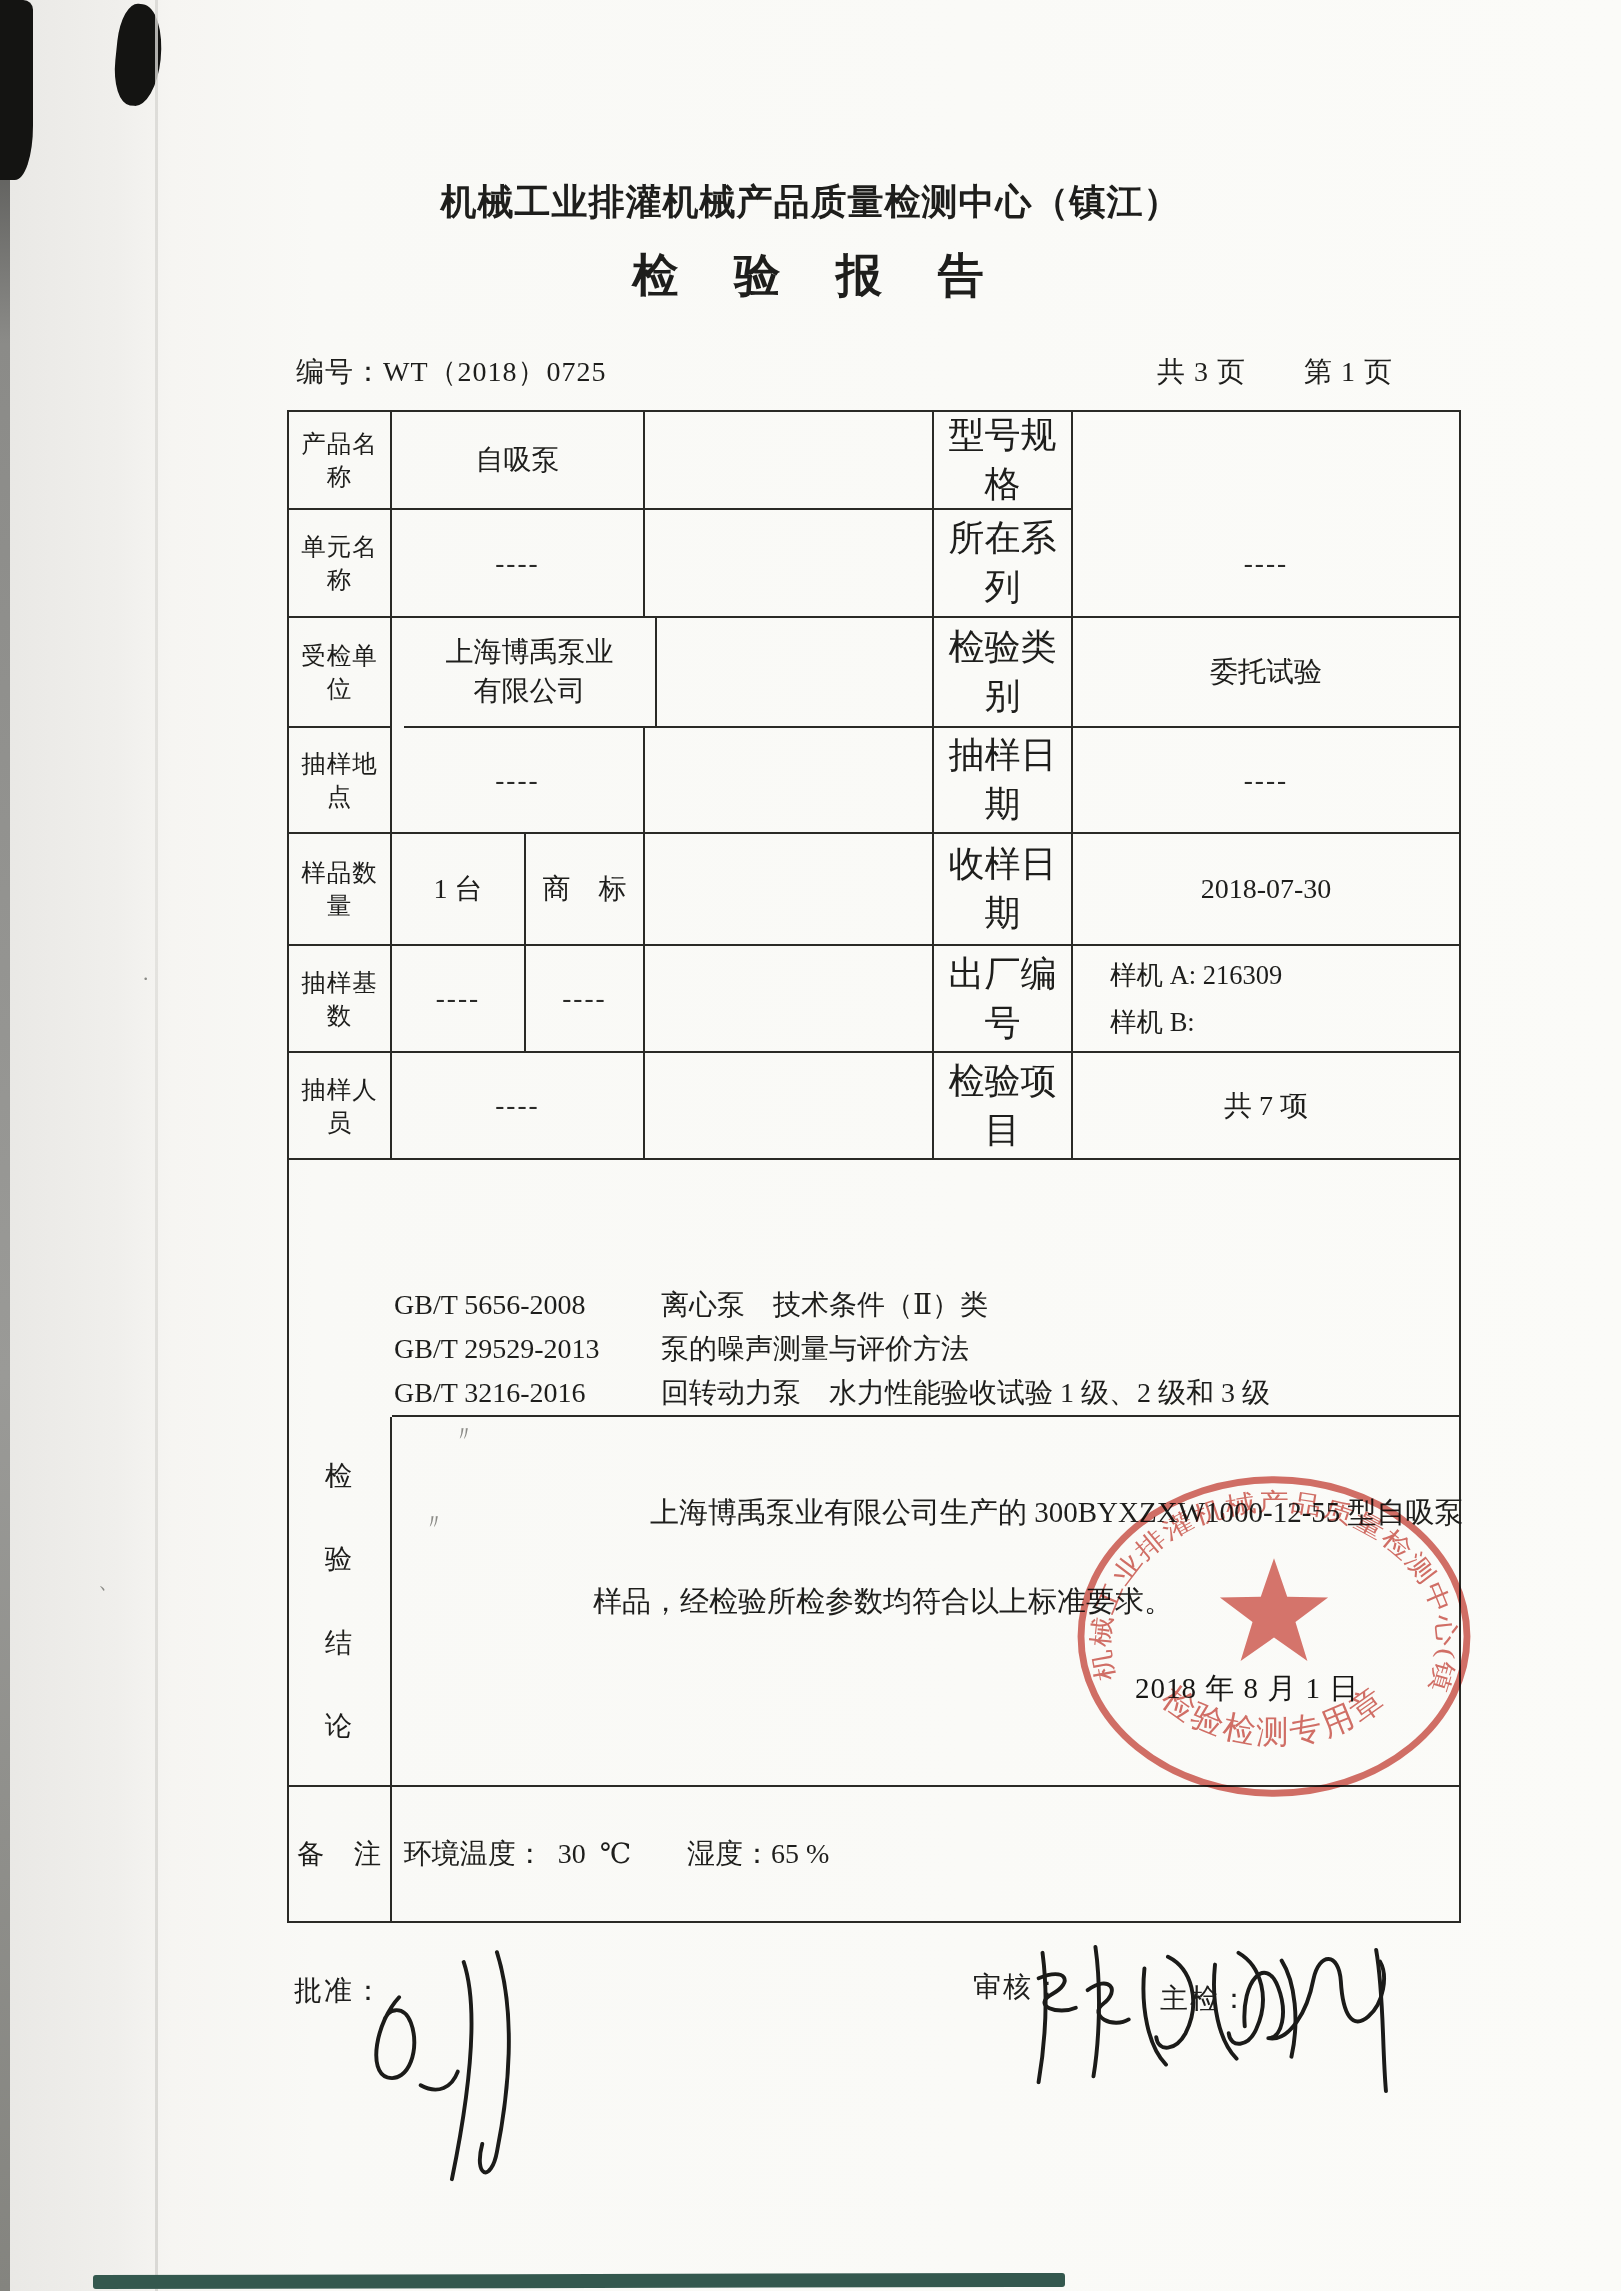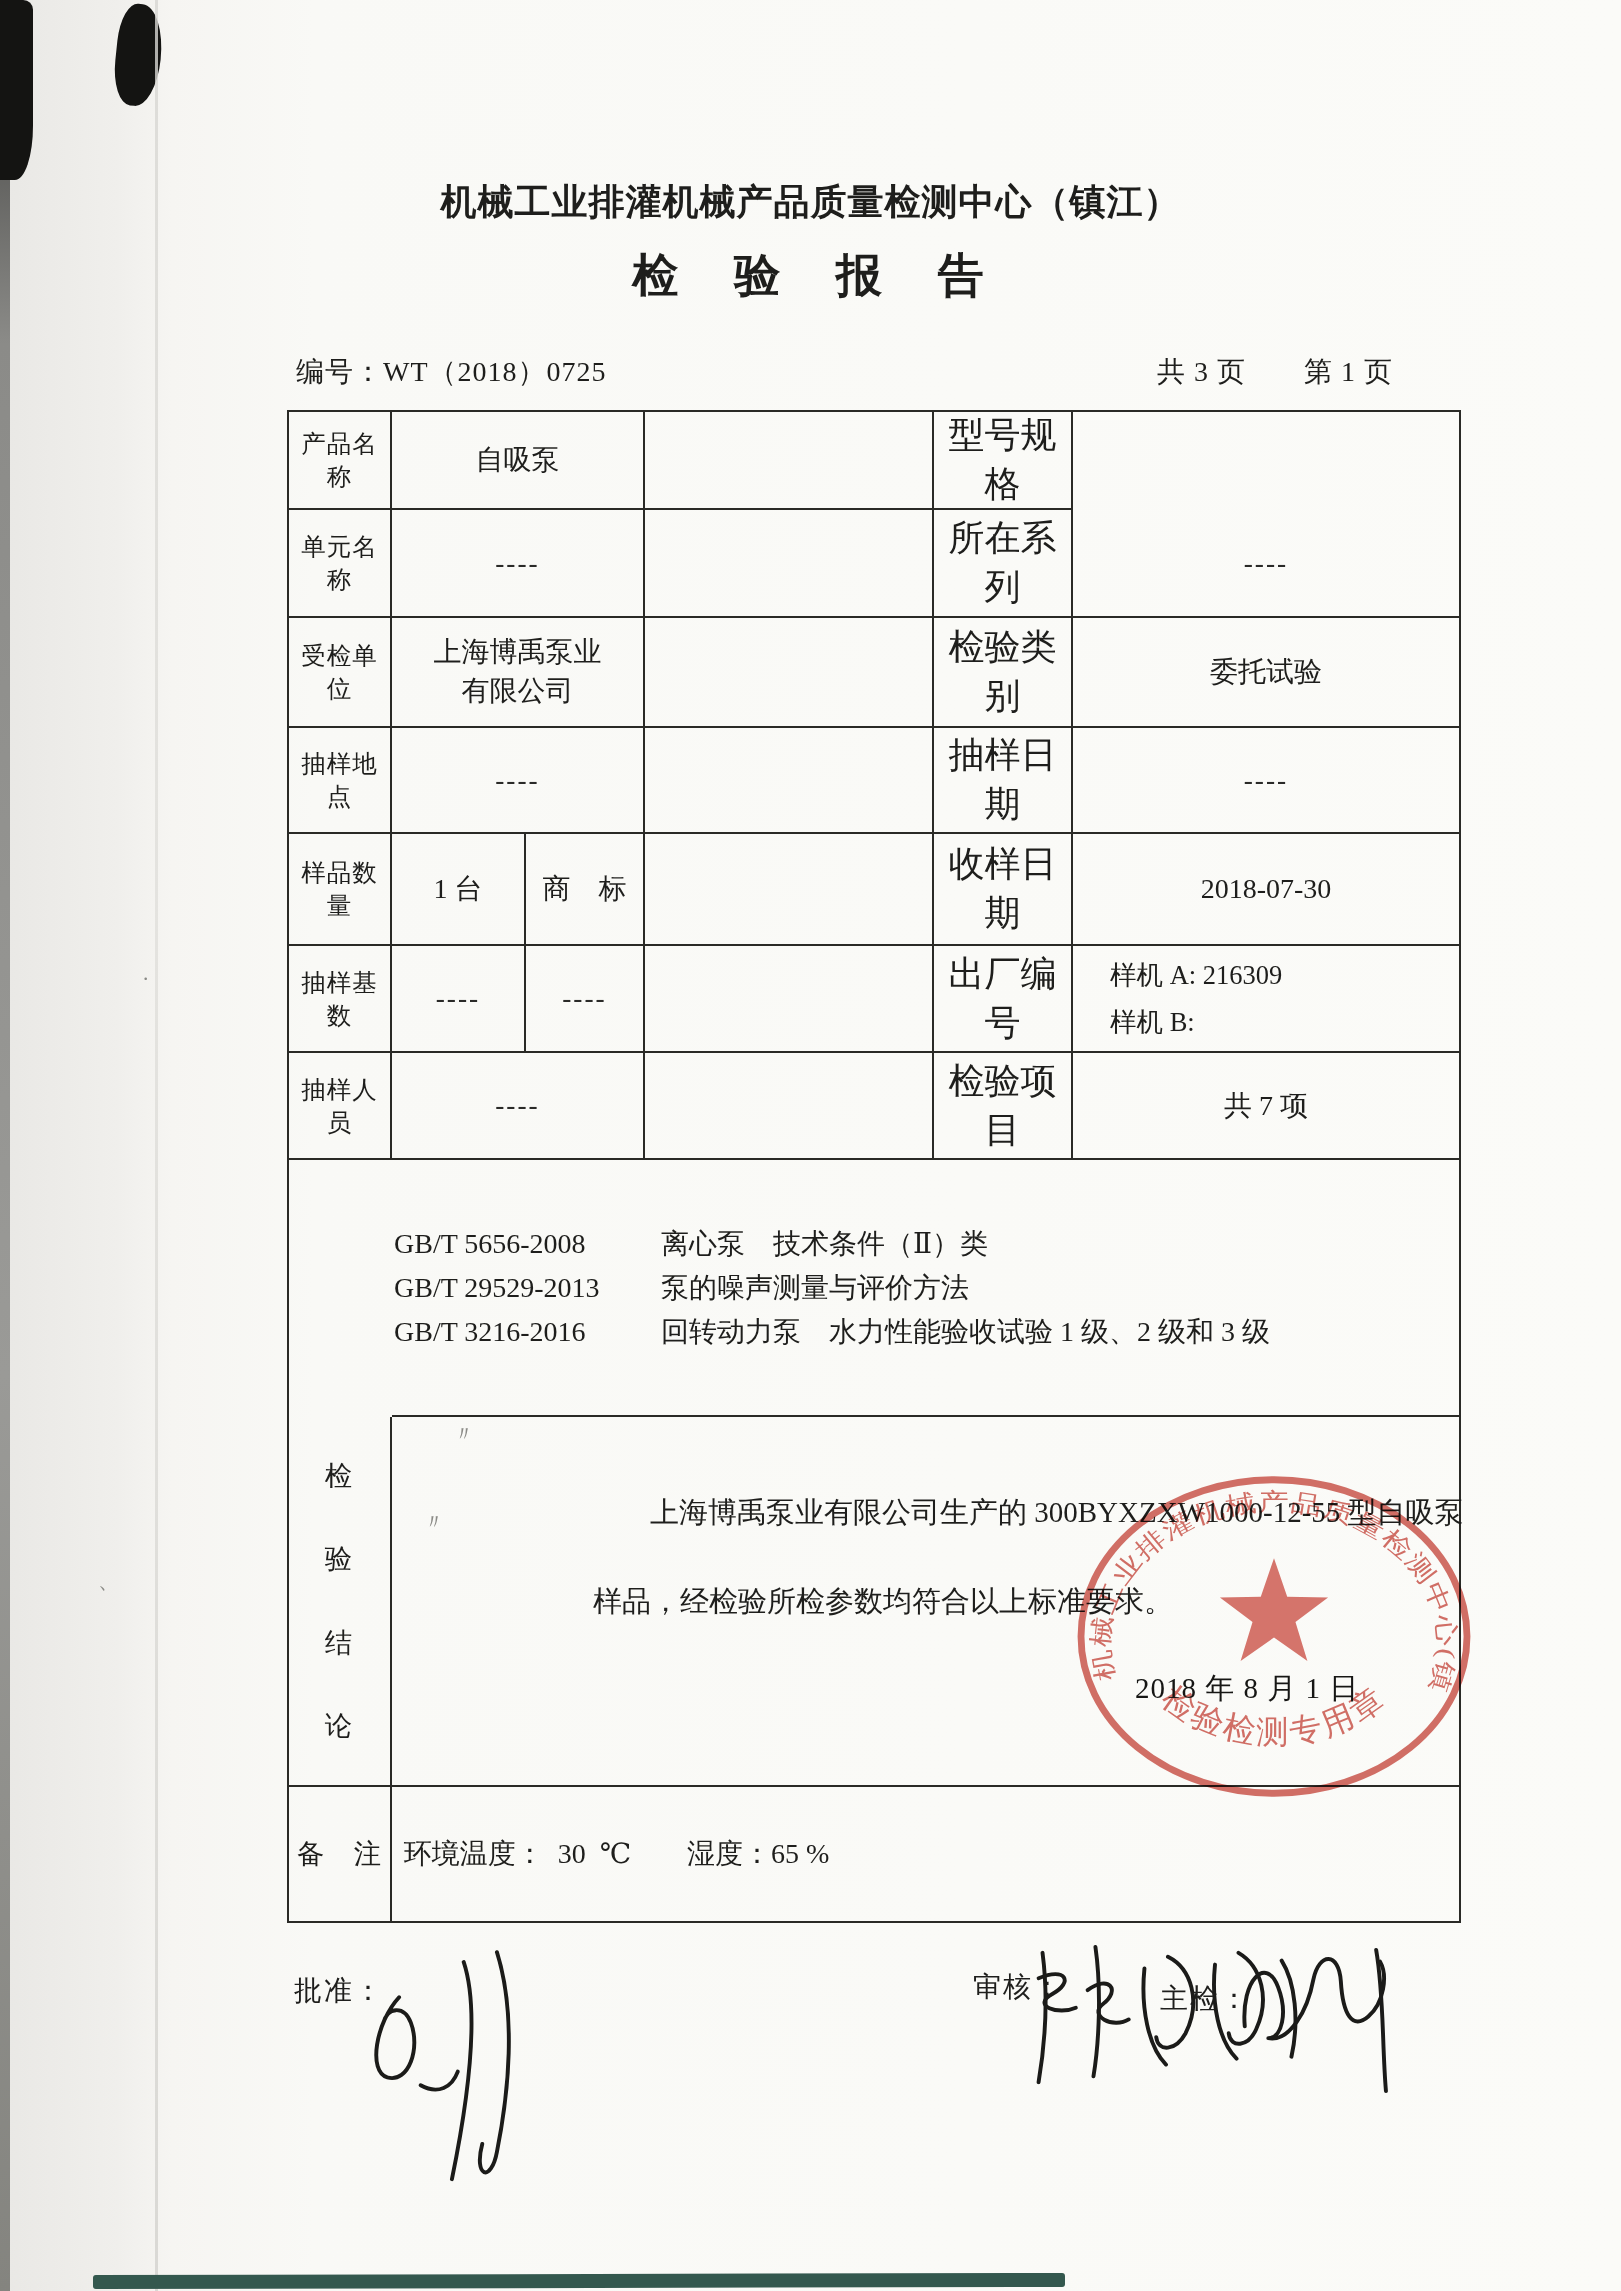--- a/index.html
+++ b/index.html
@@ -31,25 +31,25 @@
   
   .tbl{position:absolute;left:287px;top:410px;width:1174px;height:1513px;border:2px solid #2a2a26;box-sizing:border-box;}
   .cell{position:absolute;box-sizing:border-box;border-right:2px solid #2a2a26;border-bottom:2px solid #2a2a26;
         display:flex;align-items:center;justify-content:center;text-align:center;font-size:28px;white-space:pre-line;}
   .nr{border-right:none;}
   .nb{border-bottom:none;}
   .lab{font-size:24.5px;letter-spacing:1px;}
   .lab2{font-size:36px;}
   .dash{font-size:27.4px;letter-spacing:2px;color:#2a2a28;}
   .model{font-size:29px;letter-spacing:0.5px;}
-  .two-line{line-height:1.38;}
+  .two-line{line-height:1.38;margin-left:12px;}
   .left-val{justify-content:flex-start;text-align:left;padding-left:37px;line-height:1.75;font-size:26.5px;}
   .vlabel{flex-direction:column;justify-content:space-between;padding:15.7px 0;font-size:26.5px;letter-spacing:2px;}
   .vlabel4{padding:41px 0;font-size:27.4px;}
-  .stdcell{flex-direction:column;align-items:flex-start;justify-content:center;padding-left:2px;text-align:left;}
+  .stdcell{flex-direction:column;align-items:flex-start;justify-content:flex-end;padding-left:2px;text-align:left;}
   .stdline{line-height:44px;font-size:28px;white-space:pre;}
   .stdcode{display:inline-block;width:267px;}
   .conc{position:relative;}
   .conc .t{position:absolute;font-size:29px;white-space:nowrap;}
   .remark-cell{justify-content:flex-start;padding-left:11.8px;font-size:28px;white-space:pre;}
 
   
   .stamp{position:absolute;left:1071px;top:1468px;width:406px;height:337px;opacity:.84;mix-blend-mode:multiply;}
   .stamp-date{position:absolute;left:1135px;top:1669px;font-size:29px;color:#161614;z-index:5;white-space:nowrap;letter-spacing:1px;}
 

